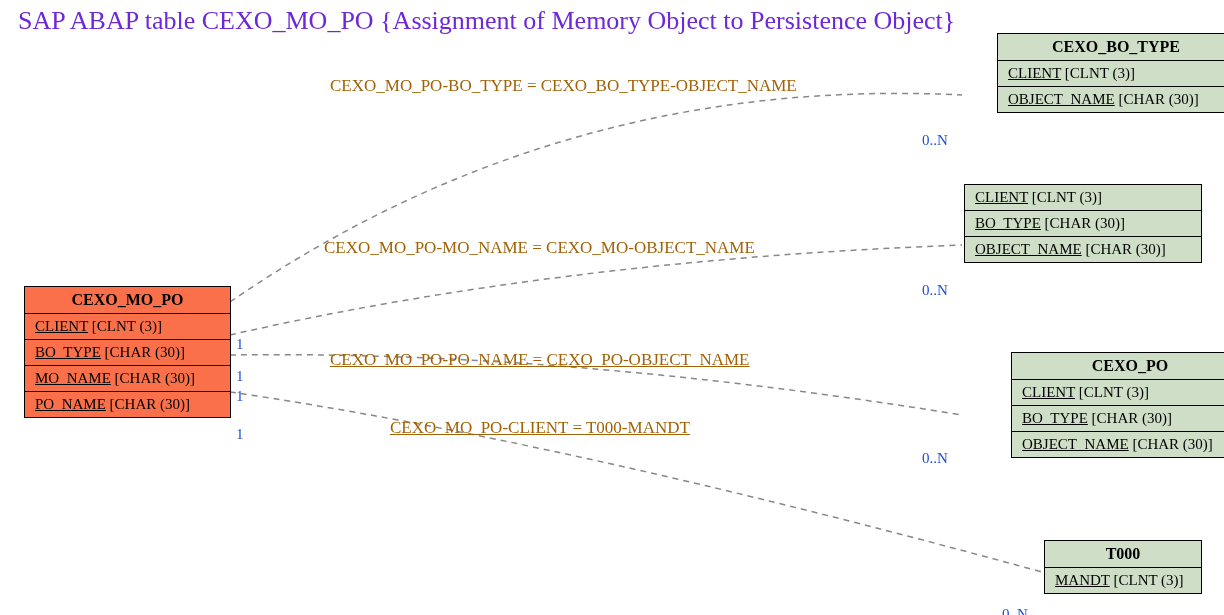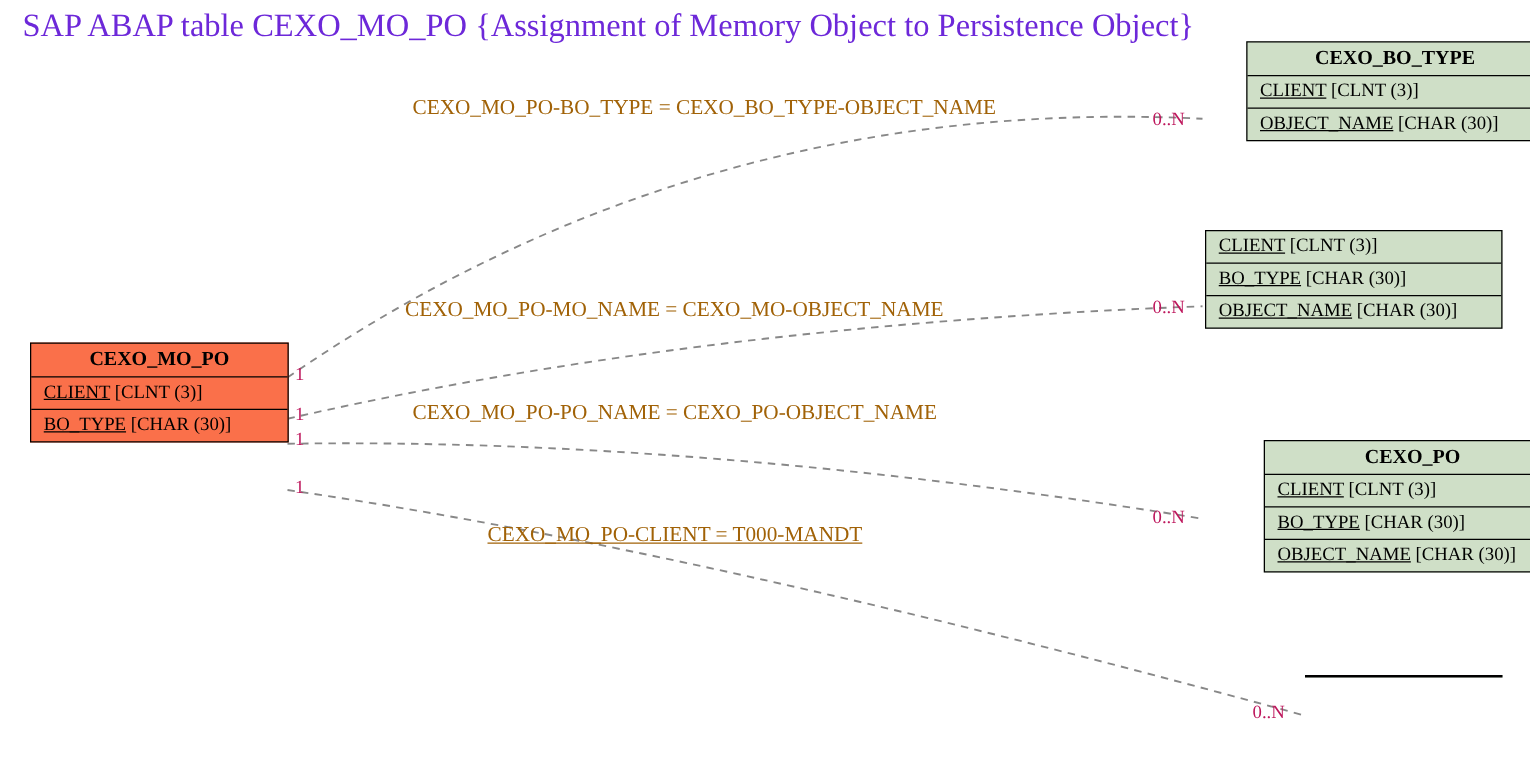--- a/index.html
+++ b/index.html
@@ -50,21 +50,22 @@
     }
     .rel-label {
       position: absolute;
       font-size: 17px;
       color: #a16207;
       white-space: nowrap;
     }
     .cardinality {
       position: absolute;
       font-size: 15px;
-      color: #be185d;
+      color: #1d4ed8;
+      margin-top: 44px;
     }
     svg.connectors {
       position: absolute;
       top: 0;
       left: 0;
       width: 1224px;
       height: 615px;
       pointer-events: none;
     }
   </style>
@@ -73,24 +74,26 @@
 
 <div class="title">SAP ABAP table CEXO_MO_PO {Assignment of Memory Object to Persistence Object}</div>
 
 <svg class="connectors">
   <path d="M 230 302 Q 560 75 962 95" stroke="#888" stroke-width="1.5" stroke-dasharray="6,5" fill="none"></path>
   <path d="M 230 335 Q 560 260 962 245" stroke="#888" stroke-width="1.5" stroke-dasharray="6,5" fill="none"></path>
   <path d="M 230 355 Q 560 350 962 415" stroke="#888" stroke-width="1.5" stroke-dasharray="6,5" fill="none"></path>
   <path d="M 230 392 Q 560 440 1042 572" stroke="#888" stroke-width="1.5" stroke-dasharray="6,5" fill="none"></path>
 </svg>
 
-<div class="table-box orange" style="left:24px; top:274px; width:205px;">
+<div class="table-box orange" style="left:24px; top:286px; width:205px;">
   <div class="table-header">CEXO_MO_PO</div>
   <div class="table-row"><span class="field-name">CLIENT</span> <span class="field-type">[CLNT (3)]</span></div>
   <div class="table-row"><span class="field-name">BO_TYPE</span> <span class="field-type">[CHAR (30)]</span></div>
+  <div class="table-row"><span class="field-name">MO_NAME</span> <span class="field-type">[CHAR (30)]</span></div>
+  <div class="table-row"><span class="field-name">PO_NAME</span> <span class="field-type">[CHAR (30)]</span></div>
 </div>
 
 <div class="table-box" style="left:964px; top:33px; width:236px;margin-left:33px;">
   <div class="table-header">CEXO_BO_TYPE</div>
   <div class="table-row"><span class="field-name">CLIENT</span> <span class="field-type">[CLNT (3)]</span></div>
   <div class="table-row"><span class="field-name">OBJECT_NAME</span> <span class="field-type">[CHAR (30)]</span></div>
 </div>
 
 <div class="table-box" style="left:964px; top:184px; width:236px;">
   <div class="table-row"><span class="field-name">CLIENT</span> <span class="field-type">[CLNT (3)]</span></div>
@@ -99,25 +102,27 @@
 </div>
 
 <div class="table-box" style="left:964px; top:352px; width:236px;margin-left:47px;">
   <div class="table-header">CEXO_PO</div>
   <div class="table-row"><span class="field-name">CLIENT</span> <span class="field-type">[CLNT (3)]</span></div>
   <div class="table-row"><span class="field-name">BO_TYPE</span> <span class="field-type">[CHAR (30)]</span></div>
   <div class="table-row"><span class="field-name">OBJECT_NAME</span> <span class="field-type">[CHAR (30)]</span></div>
 </div>
 
 <div class="table-box" style="left:1044px; top:540px; width:156px;">
+  <div class="table-header">T000</div>
+  <div class="table-row"><span class="field-name">MANDT</span> <span class="field-type">[CLNT (3)]</span></div>
 </div>
 
 <div class="rel-label" style="left:330px; top:76px;">CEXO_MO_PO-BO_TYPE = CEXO_BO_TYPE-OBJECT_NAME</div>
 <div class="rel-label" style="left:324px; top:238px;">CEXO_MO_PO-MO_NAME = CEXO_MO-OBJECT_NAME</div>
-<div class="rel-label" style="left:330px; top:320px;">CEXO_MO_PO-PO_NAME = CEXO_PO-OBJECT_NAME</div>
+<div class="rel-label" style="left:330px; top:350px;text-decoration:underline;">CEXO_MO_PO-PO_NAME = CEXO_PO-OBJECT_NAME</div>
 <div class="rel-label" style="left:390px; top:418px;text-decoration:underline;">CEXO_MO_PO-CLIENT = T000-MANDT</div>
 
 <div class="cardinality" style="left:236px; top:292px;">1</div>
 <div class="cardinality" style="left:236px; top:324px;">1</div>
 <div class="cardinality" style="left:236px; top:344px;">1</div>
 <div class="cardinality" style="left:236px; top:382px;">1</div>
 
 <div class="cardinality" style="left:922px; top:88px;">0..N</div>
 <div class="cardinality" style="left:922px; top:238px;">0..N</div>
 <div class="cardinality" style="left:922px; top:406px;">0..N</div>

